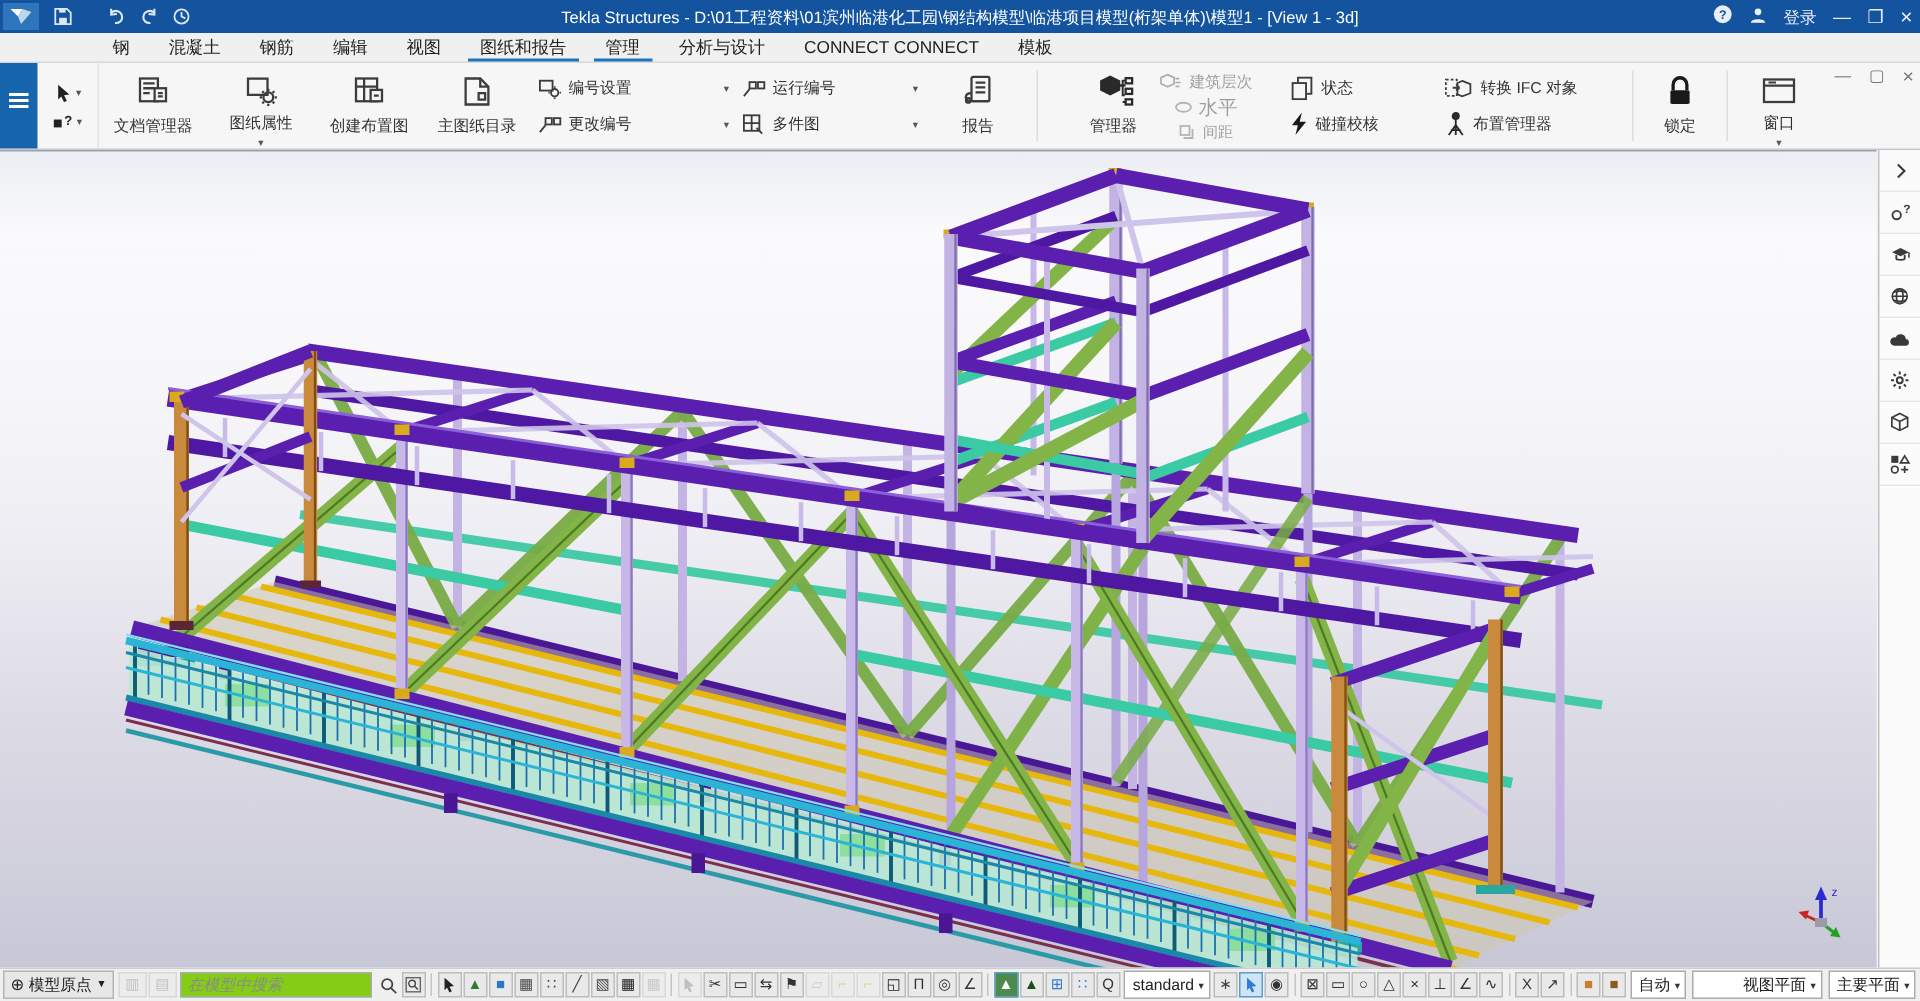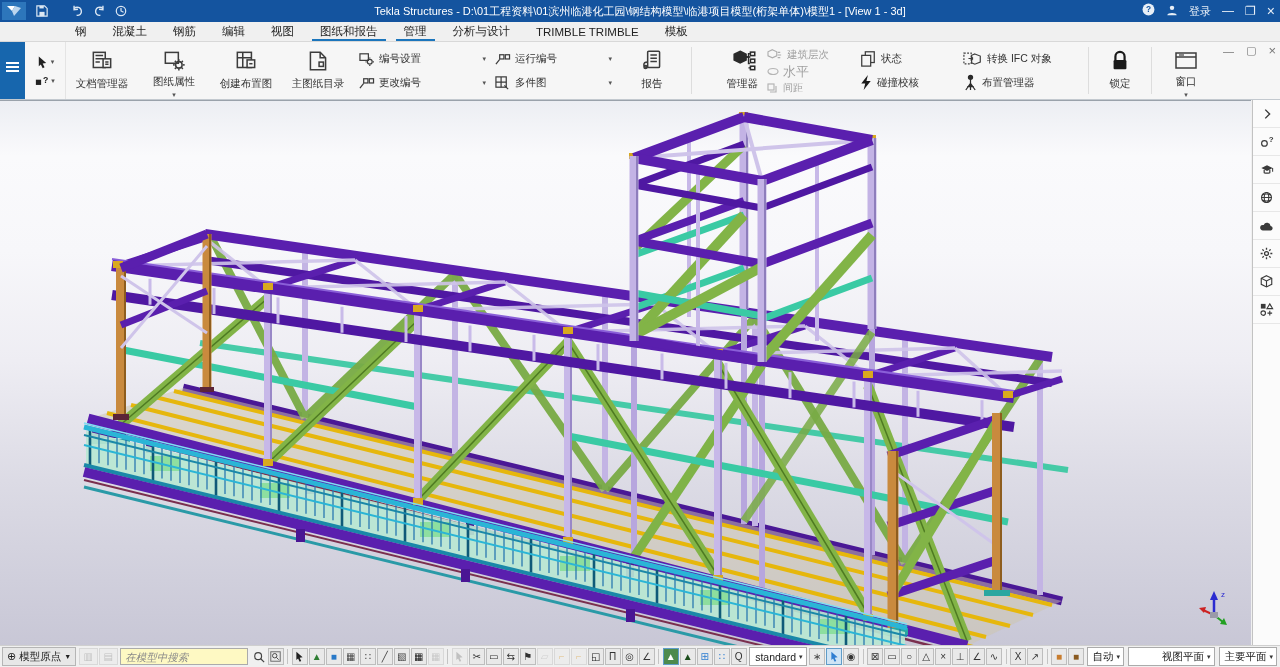--- a/index.html
+++ b/index.html
@@ -46,21 +46,21 @@
   .sb-btn{height:27px;border-bottom:1px solid #e7e7e7;display:flex;align-items:center;justify-content:center;color:#3a3a3a;cursor:default;}
   
   .statusbar{position:absolute;bottom:0;left:0;right:0;height:22px;background:#f0f0f0;border-top:1px solid #cfcfcf;display:flex;align-items:center;padding:0 2px;font-size:11px;white-space:nowrap;box-sizing:border-box;}
   .tb-origin{height:17px;border:1px solid #b5b5b5;background:#e7e7e7;display:inline-flex;align-items:center;gap:3px;padding:0 4px;font-size:10.5px;color:#222;margin-right:2px;}
   .tb-btn{width:16px;height:17px;border:1px solid #bdbdbd;background:#e9e9e9;display:inline-flex;align-items:center;justify-content:center;font-size:10px;line-height:1;margin:0 .5px;color:#333;box-sizing:border-box;cursor:default;flex:none;}
   .tb-btn.pressed{background:#cfe4f5;border-color:#5f9cc8;}
   .tb-btn.disabled{opacity:.45;}
   .tb-sel{height:17px;border:1px solid #ababab;background:#fff;display:inline-flex;align-items:center;font-size:10.5px;color:#222;padding:0 3px 0 5px;margin:0 2px;flex:none;}
   .tb-sel b{font-size:7px;margin-left:3px;font-weight:normal;color:#333;}
   .tb-sep{width:1px;height:15px;background:#c4c4c4;margin:0 3px;flex:none;}
-  .tb-search{width:118px;height:15px;border:1px solid #ababab;background:#fef9c3;font-size:10.5px;font-style:italic;color:#555;padding:0 4px;outline:none;margin:16px 2px;}
+  .tb-search{width:118px;height:15px;border:1px solid #ababab;background:#84cc16;font-size:10.5px;font-style:italic;color:#555;padding:0 4px;outline:none;margin:16px 2px;}
   .tb-search::placeholder{color:#8a8a8a;font-style:italic;}
   #main-tools{display:inline-flex;align-items:center;}
 </style>
 </head>
 <body>
 
 <div class="titlebar">
   <div class="logo-tile">
     <svg width="16" height="14" viewBox="0 0 16 14">
         <path d="M1 2 L9 2 L6 7 Z" fill="#ffffff"></path>
@@ -114,21 +114,21 @@
 <div class="menubar">
   <nav style="display:flex;align-items:stretch;">
       <span class="menu-item">钢</span>
       <span class="menu-item">混凝土</span>
       <span class="menu-item">钢筋</span>
       <span class="menu-item">编辑</span>
       <span class="menu-item">视图</span>
       <span class="menu-item active">图纸和报告</span>
       <span class="menu-item active">管理</span>
       <span class="menu-item">分析与设计</span>
-      <span class="menu-item">TRIMBLE TRIMBLE</span>
+      <span class="menu-item">CONNECT CONNECT</span>
       <span class="menu-item">模板</span>
     </nav>
 </div>
 
 <div class="ribbon">
   <div class="app-strip">
       <span class="burger"></span>
     </div>
   <div class="tool-col">
     <span class="tool-row">
@@ -251,21 +251,21 @@
           <path d="M13 8.3h2.2v-3h1.3M15.2 8.3h1M15.2 8.3v6h1.3" stroke-width="1.2"></path>
           <rect x="17" y="3.8" width="4" height="3.2"></rect>
           <rect x="17" y="10.3" width="4" height="3.2"></rect>
           <rect x="17" y="16.8" width="4" height="3.2"></rect>
           <path d="M13 8.3h4M15.2 18.4h1.8" stroke-width="1.2"></path>
         </svg>
       </span>
     <span>管理器</span>
   </div>
 
-  <div class="rcol disabled" style="min-width:74px;gap:1px;">
+  <div class="rcol disabled" style="min-width:74px;gap:1px;align-items:center;">
     <span class="rrow" style="height:17px;">
       <svg width="16" height="14" viewBox="0 0 18 16" fill="none" stroke="#555" stroke-width="1.3">
           <path d="M6 2 L11 4.3 V9 L6 11.3 L1 9 V4.3 Z"></path>
           <path d="M12 5h3M12 8h4M12 11h3"></path>
         </svg>
       <span>建筑层次</span>
     </span>
     <span class="rrow" style="height:15px;font-size:13px;">
       <svg width="12" height="9" viewBox="0 0 12 9">
           <ellipse cx="6" cy="4.5" rx="5" ry="3" fill="none" stroke="#666" stroke-width="1.2"></ellipse>

